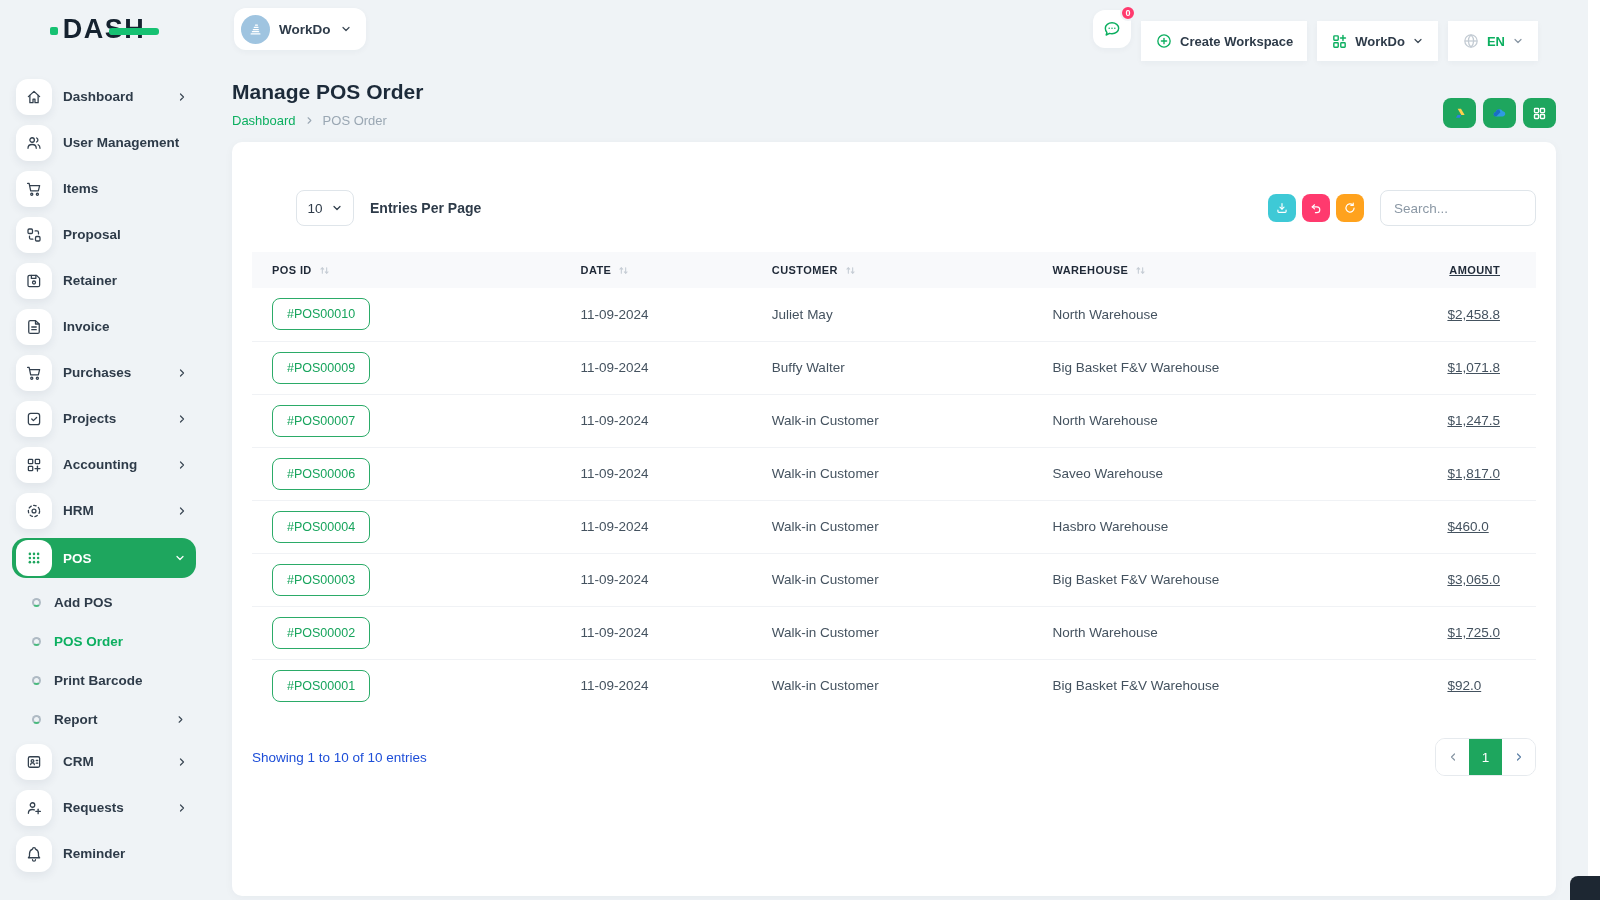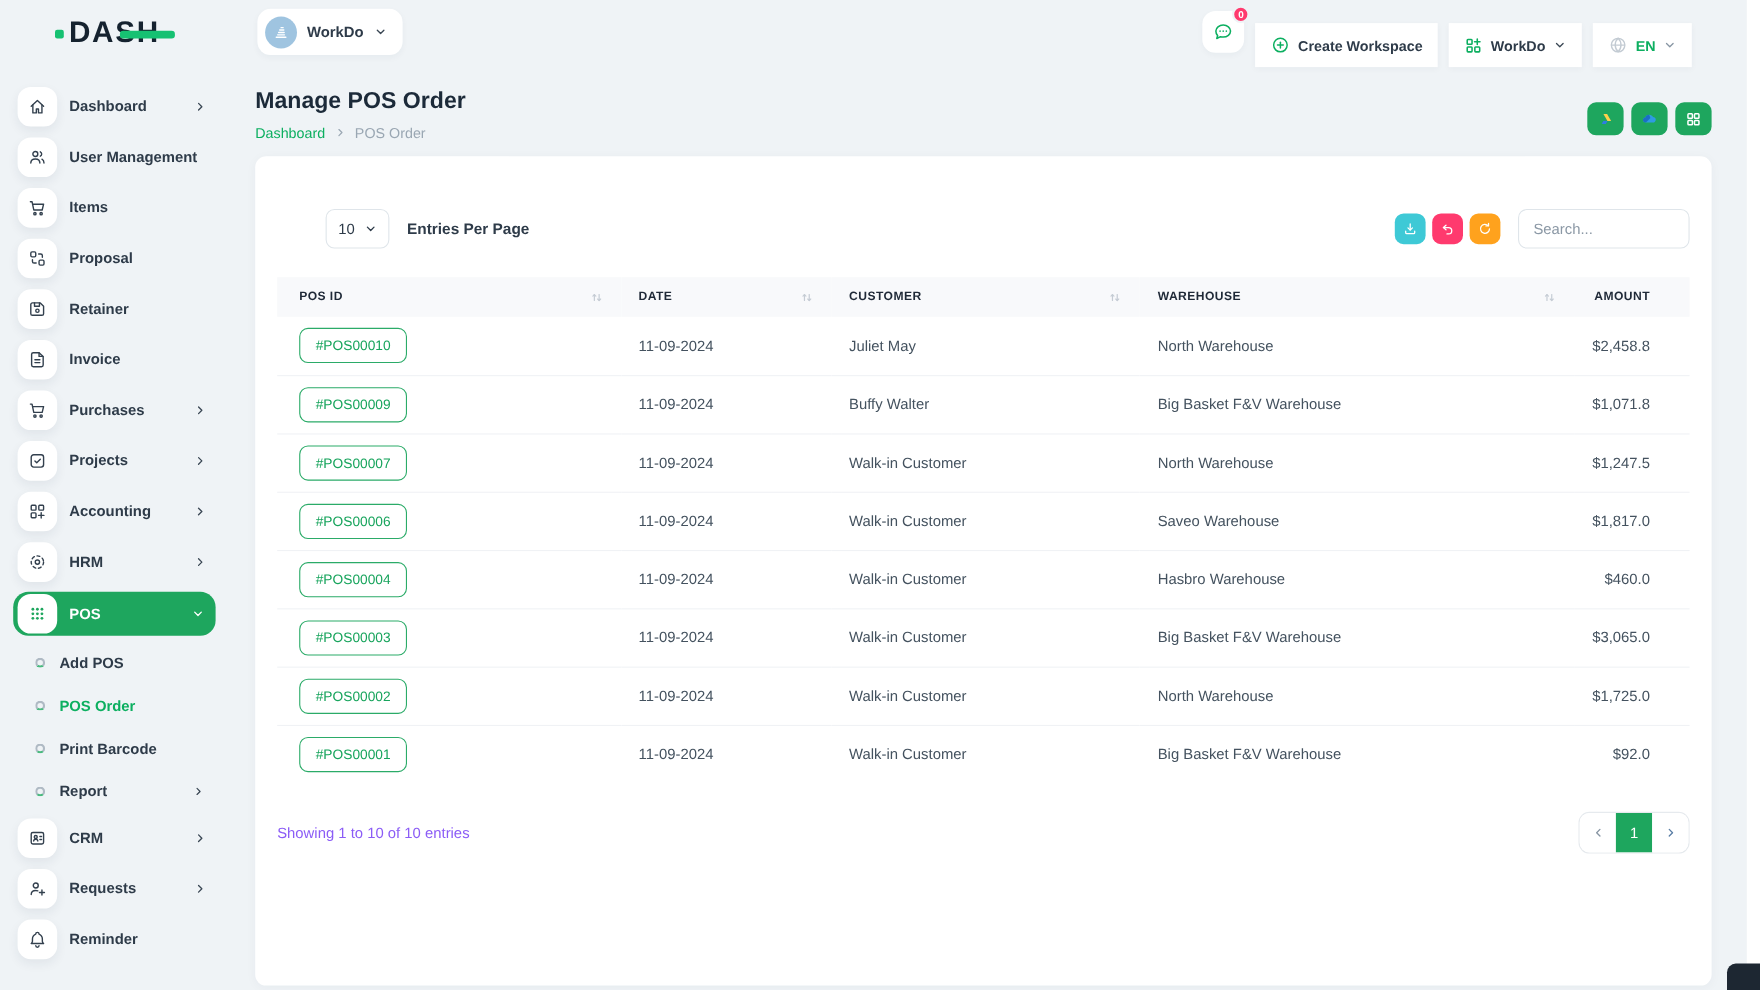--- a/index.html
+++ b/index.html
@@ -41,21 +41,21 @@
   .side-item.active .side-chev { color:#fff; }
   .side-item.active .icon-card { box-shadow:none; color:#1ea65e; }
   .sub-item { display:flex; align-items:center; gap:13px; height:30px; margin-bottom:9px; padding-left:20px; cursor:pointer; }
   .sub-bullet { width:9px; height:9px; border-radius:50%; border:2px solid #afbac4; border-bottom-color:#49b97e; }
   .sub-label { font-size:13.5px; font-weight:600; color:#2e3b49; }
   .sub-item.active .sub-label { color:#0caf60; }
   .sub-chev { margin-left:auto; margin-right:10px; color:#3a4754; }
 
   
   .main { position:absolute; left:208px; top:58px; right:0; bottom:0; padding:22px 44px 0 24px; }
-  .page-head { display:flex; align-items:center; }
+  .page-head { display:flex; align-items:flex-end; }
   .page-title { font-size:21px; font-weight:700; color:#1c2a39; }
   .breadcrumb { display:flex; align-items:center; gap:8px; margin-top:9px; font-size:13px; }
   .bc-home { color:#0caf60; cursor:pointer; }
   .bc-sep { color:#9aa7b3; }
   .bc-current { color:#9aa7b3; }
   .head-actions { margin-left:auto; display:flex; gap:7px; margin-top:8px; }
   .green-sq { width:33px; height:30px; border-radius:8px; background:#1ea65e; display:flex; align-items:center; justify-content:center; cursor:pointer; }
 
   
   .card { margin-top:14px; background:#fff; border-radius:10px; padding:48px 20px 18px; height:754px; box-shadow:0 2px 10px rgba(30,50,70,.04); }
@@ -66,33 +66,33 @@
   .mini-btn { width:28px; height:28px; border-radius:8px; display:flex; align-items:center; justify-content:center; color:#fff; cursor:pointer; border:none; }
   .mini-btn.cyan { background:#3ec9d6; }
   .mini-btn.pink { background:#ff3a6e; }
   .mini-btn.orange { background:#ffa21d; }
   .search-input { margin-left:10px; width:156px; height:36px; border:1px solid #dfe5ea; border-radius:8px; padding:0 13px; font-size:13.5px; font-family:"Liberation Sans",sans-serif; color:#a21caf; outline:none; }
   .search-input::placeholder { color:#8b98a5; }
 
   
   table { width:100%; border-collapse:collapse; margin-top:26px; }
   thead th { background:#f8f9fb; padding:0 16px; height:36px; text-align:left; }
-  .th-flex { display:flex; align-items:center; justify-content:space-between; gap:6px; }
+  .th-flex { display:flex; align-items:center; gap:6px; }
   .th-label { font-size:11px; font-weight:700; letter-spacing:.4px; color:#1f2937; text-transform:uppercase; white-space:nowrap; }
   .sort-ic { color:#c5ccd4; flex:0 0 auto; }
-  th.amount, td.amount { text-align:right; padding-right:36px; }
+  th.amount, td.amount { padding-right:36px;text-decoration:underline; }
   th.amount .th-flex { justify-content:flex-end; }
   tbody td { border-top:1px solid #f0f2f5; padding:0 16px; height:53px; font-size:13.5px; color:#44525f; }
   tbody tr:first-child td { border-top:none; }
   td.first, th.first { padding-left:20px; }
   .pos-badge { display:inline-flex; align-items:center; justify-content:center; min-width:96px; height:32px; padding:0 14px; border:1px solid #2bab68; border-radius:8px; color:#17a45c; font-size:12.5px; cursor:pointer; background:#fff; }
 
   
   .card-footer { display:flex; align-items:center; margin-top:26px; }
-  .showing { font-size:13.5px; color:#8b5cf6; }
+  .showing { font-size:13.5px; color:#1d4ed8; }
   .pagination { margin-left:auto; display:flex; background:#fff; border:1px solid #e6eaee; border-radius:10px; overflow:hidden; }
   .page-btn { width:33px; height:36px; display:flex; align-items:center; justify-content:center; cursor:pointer; color:#8795a3; background:#fff; }
   .page-btn.current { background:#1ea65e; color:#fff; font-size:13.5px; font-weight:400; }
   .page-btn.next { color:#5b7fa6; }
 
   
   .scroll-track { position:absolute; right:0; top:0; width:12px; height:900px; background:#fff; }
   .floating-widget { position:absolute; right:0; bottom:0; width:30px; height:24px; border-top-left-radius:8px; background:#1d2732; cursor:pointer; }
 </style>
 </head>

